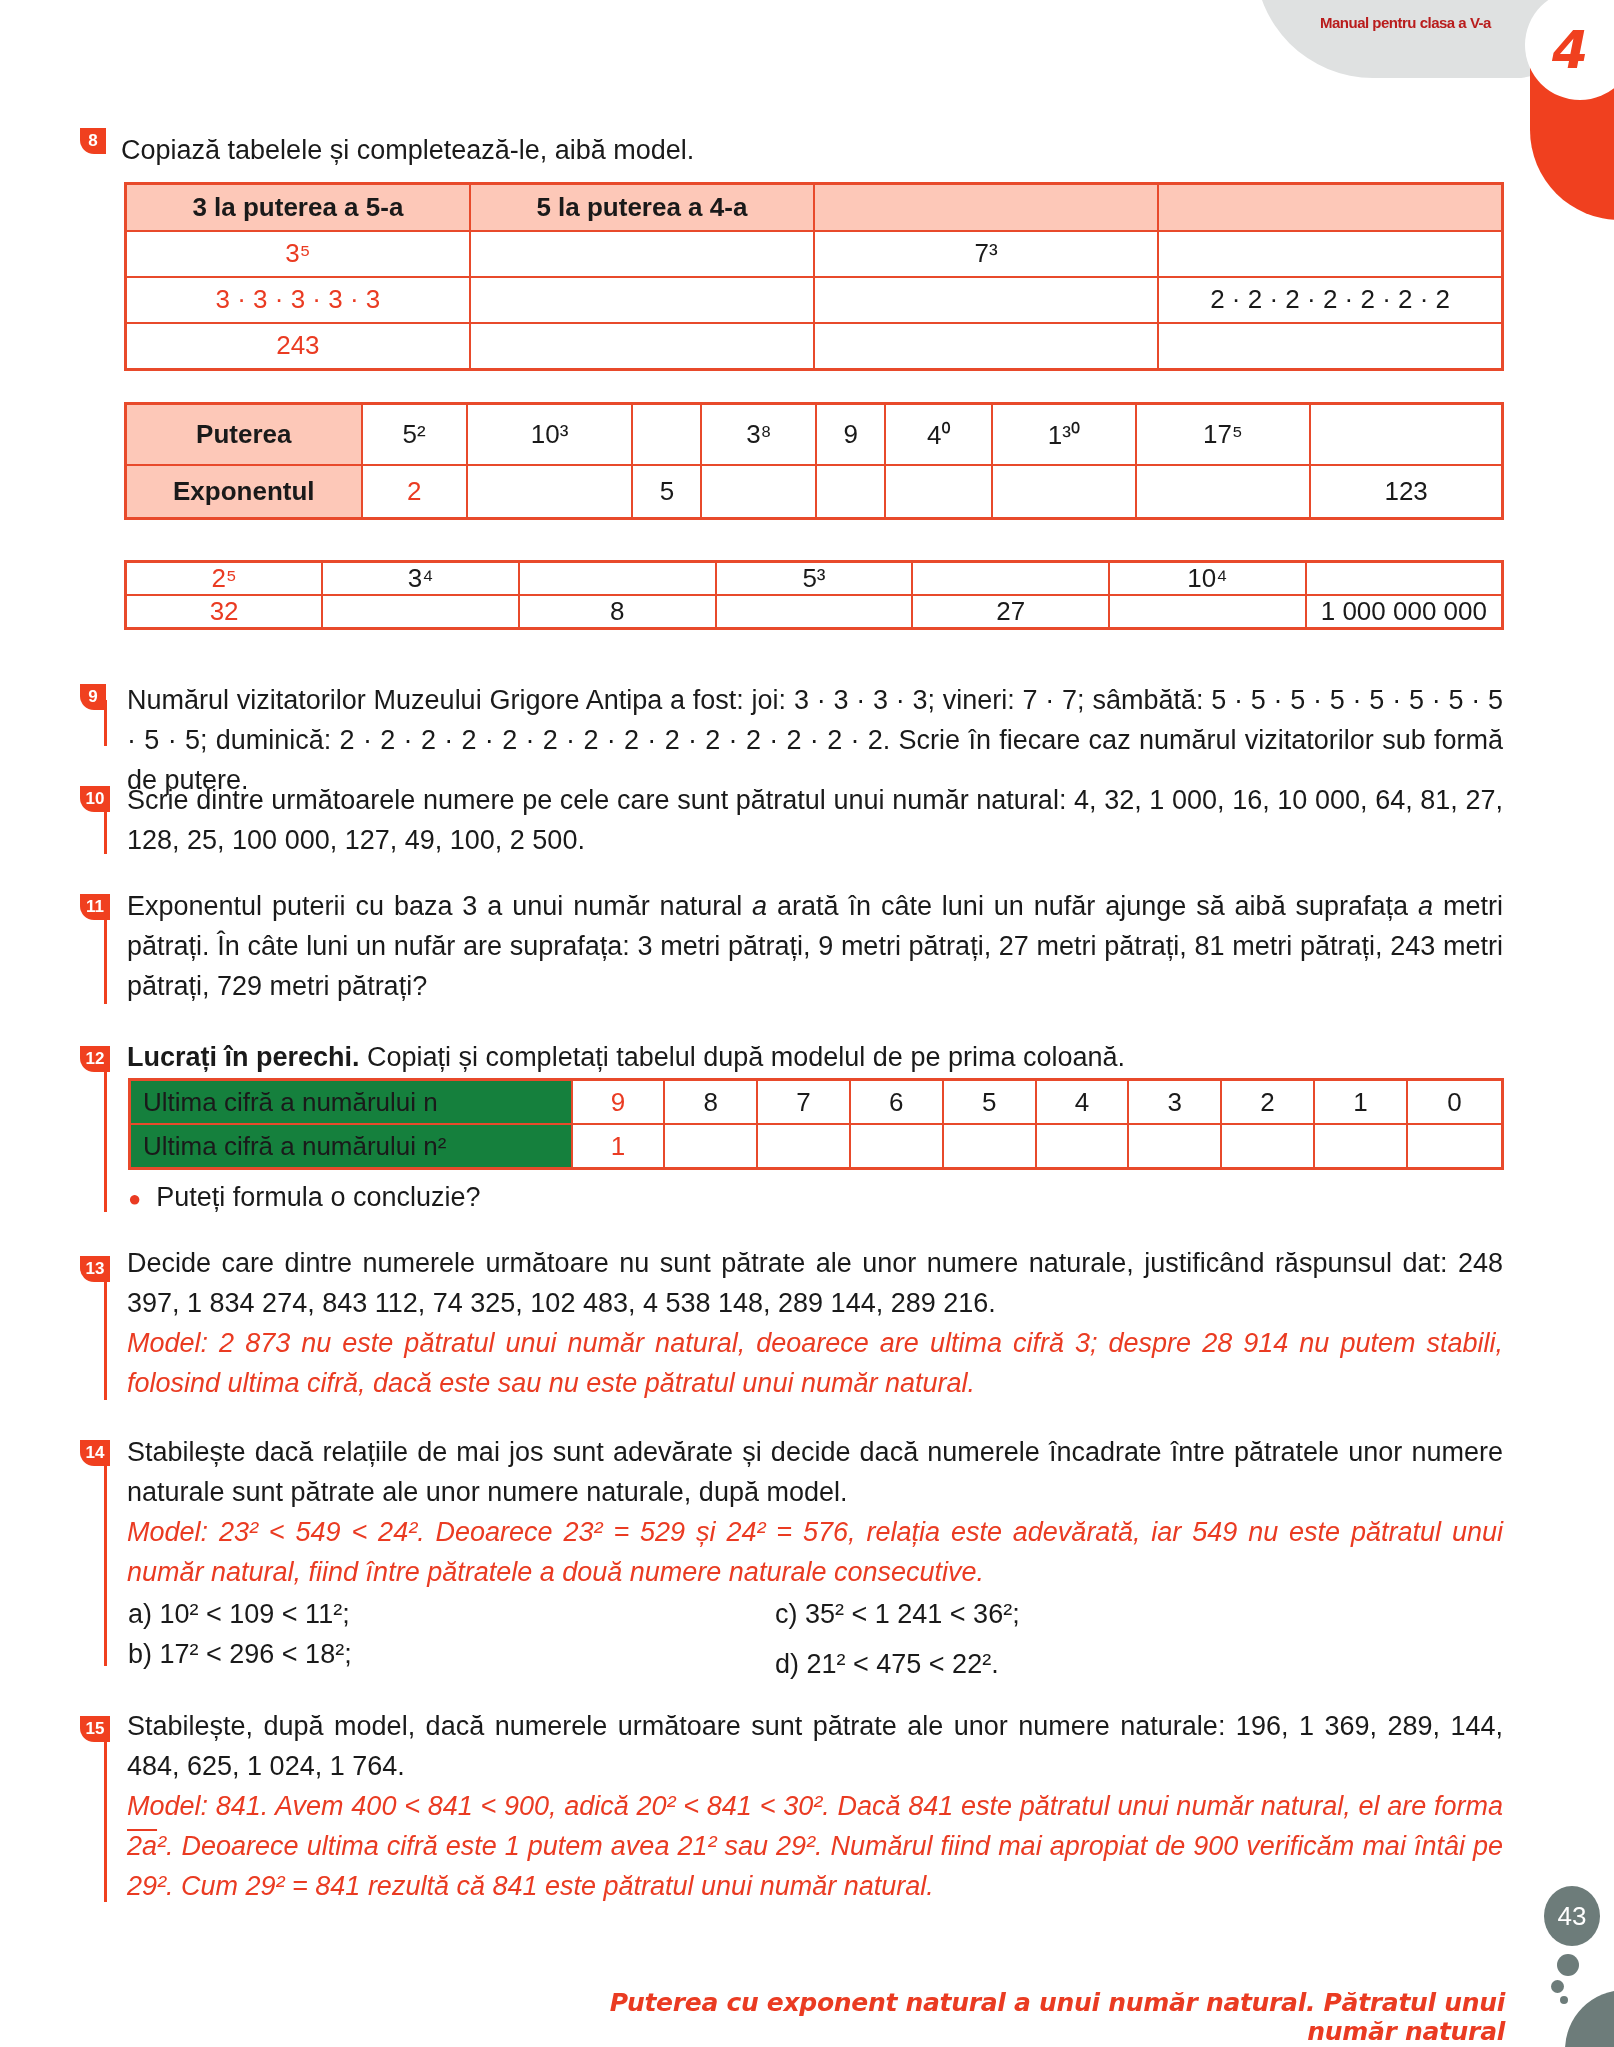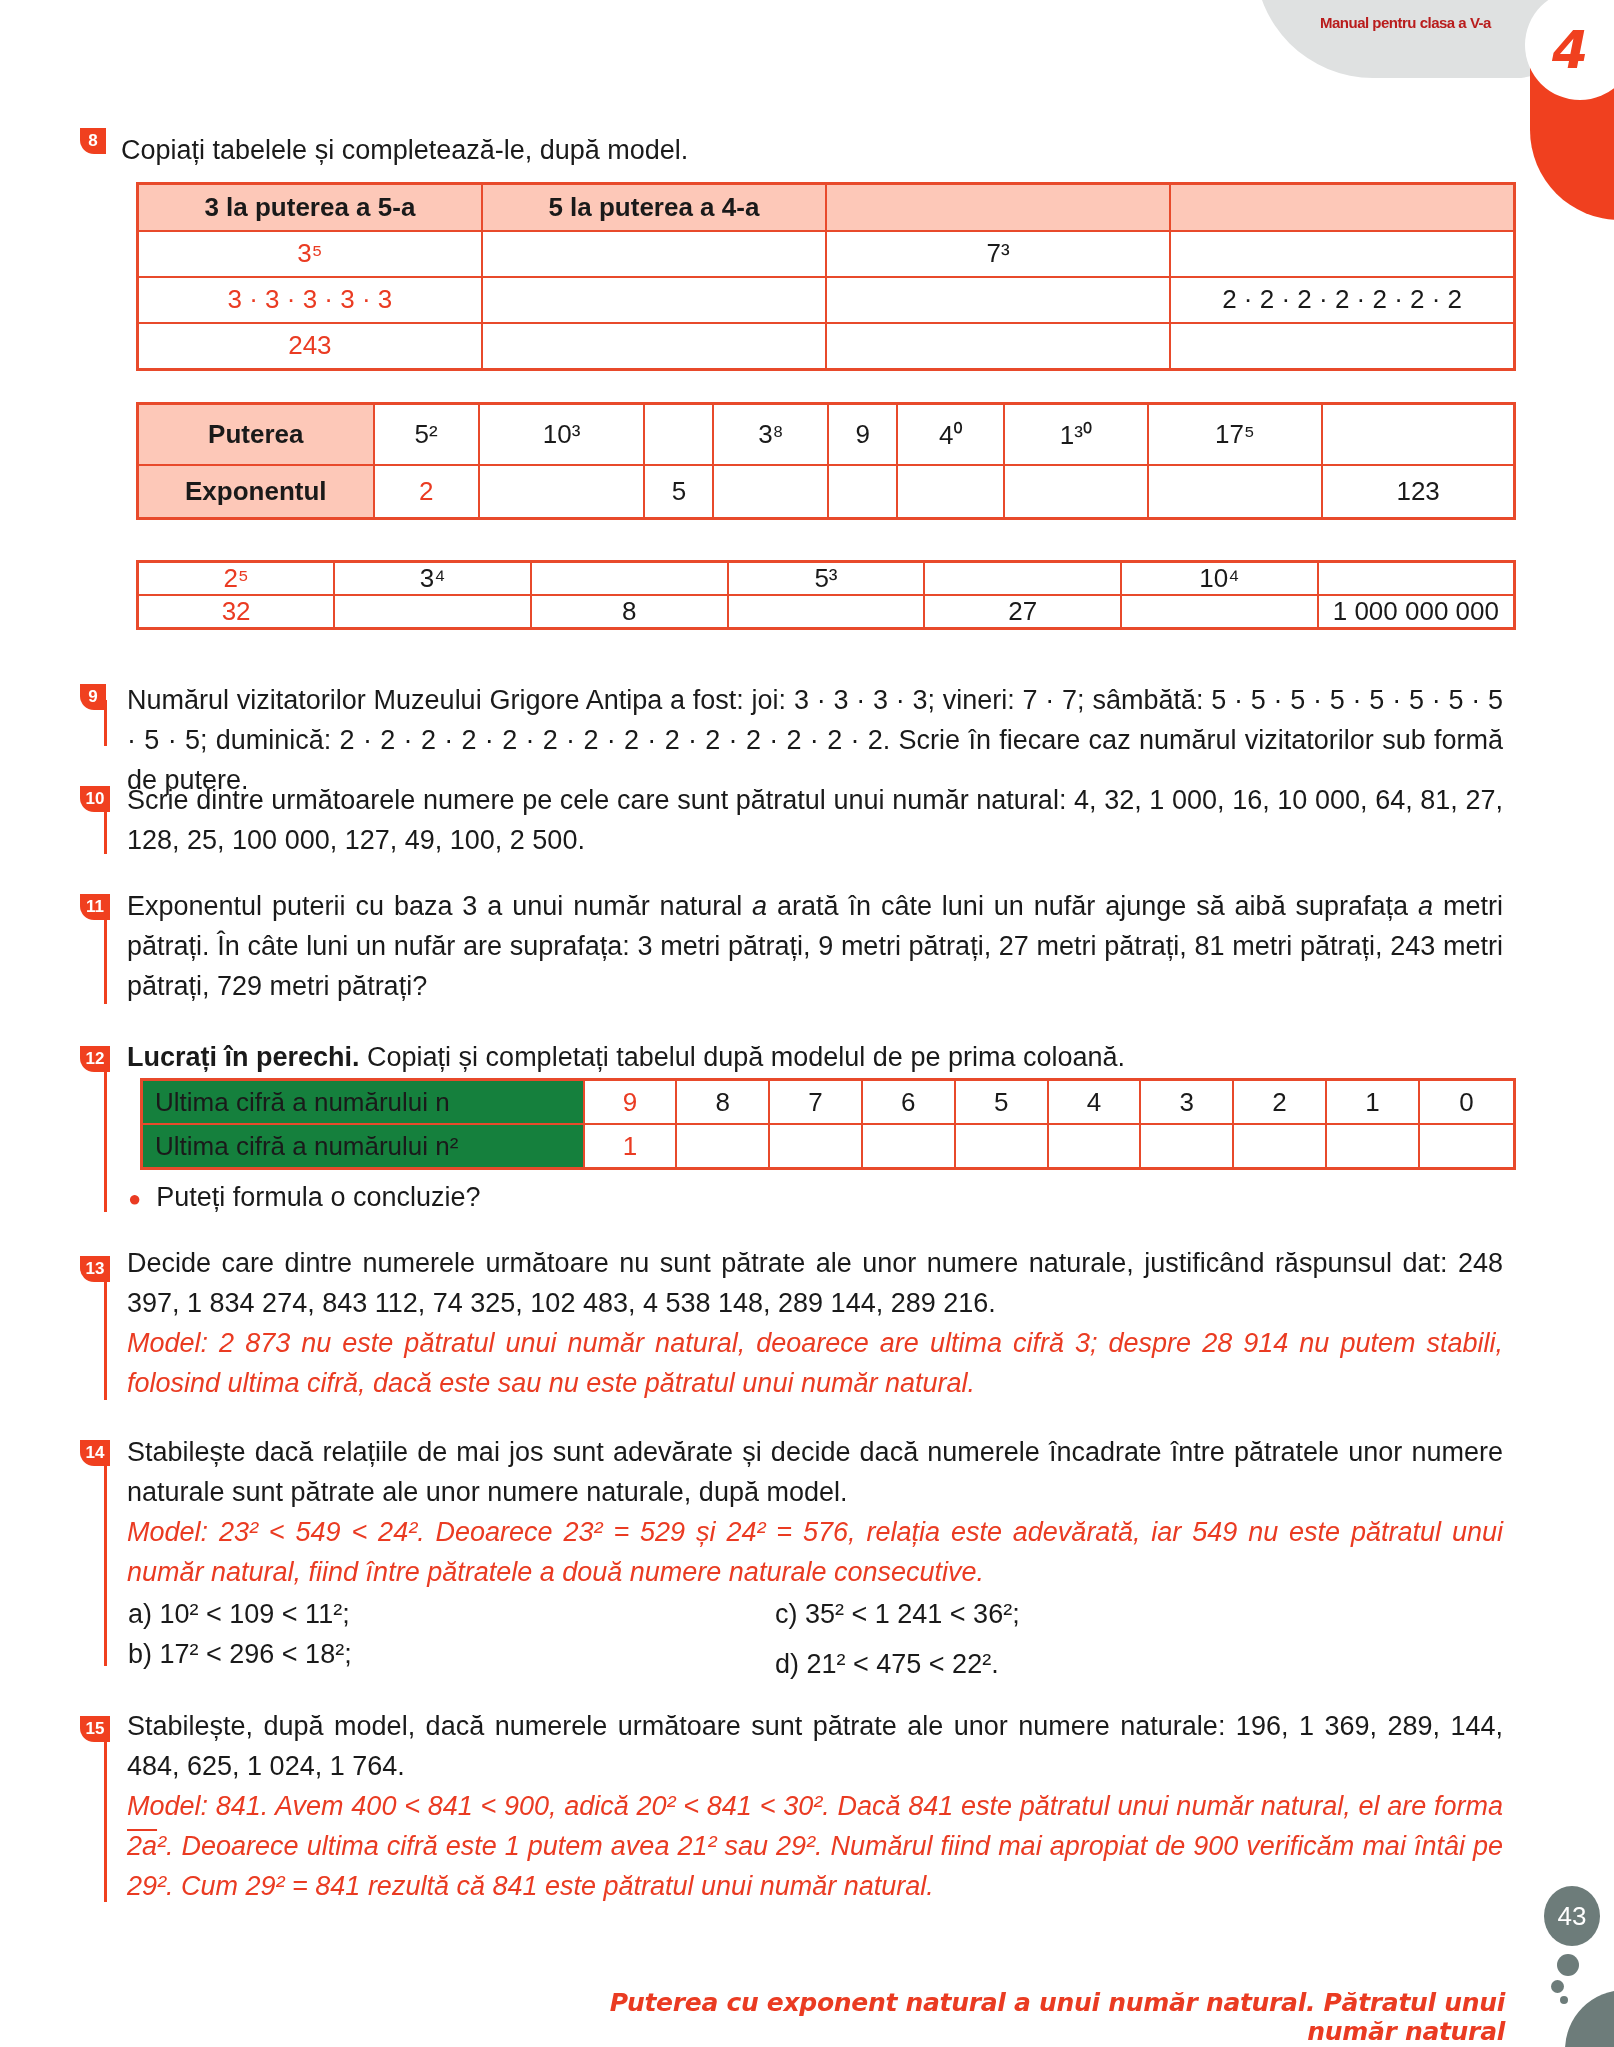--- a/index.html
+++ b/index.html
@@ -34,21 +34,21 @@
   .ex-line {
     position: absolute; left: 104px; width: 3px; background: #f0401f;
   }
   .ex-text {
     position: absolute; left: 127px; width: 1376px; font-size: 27px; line-height: 40px;
     text-align: justify;
   }
   .model { color: #ea3b22; font-style: italic; }
   .red { color: #ea3b22; }
 
-  table.grid { position: absolute; border-collapse: collapse; border: 3px solid #e84a2b; font-size: 26px; margin-left: 12px; }
+  table.grid { position: absolute; border-collapse: collapse; border: 3px solid #e84a2b; font-size: 26px; }
   table.grid td { border: 2px solid #e84a2b; text-align: center; padding: 0; }
   table.grid td.head { background: #fdc8b8; font-weight: bold; }
   table.grid td.lhead { background: #15803d; text-align: left; padding-left: 12px; }
 
   .sub-items { position: absolute; font-size: 27px; line-height: 40px; }
 
   .page-circle {
     position: absolute; top: 1886px; left: 1544px; width: 56px; height: 60px;
     background: #6d7c7a; border-radius: 50%; color: #fff; font-weight: normal; font-size: 26px;
     text-align: center; line-height: 60px;
@@ -67,21 +67,21 @@
 </head>
 <body>
 
 <div class="header-bubble"></div>
 <div class="header-title">Manual pentru clasa a V-a</div>
 <div class="red-tab"></div>
 <div class="chapter-circle"></div>
 <div class="chapter-num">4</div>
 
 <div class="ex-badge" style="top:128px;">8</div>
-<div class="ex-text" style="top:130px;left:121px;">Copiați tabelele și completează-le, după model.</div>
+<div class="ex-text" style="top:130px;left:121px;">Copiază tabelele și completează-le, aibă model.</div>
 
 <table class="grid" style="top:182px;left:124px;width:1380px;height:186px;">
   <tbody>
       <tr style="height:47px;">
     <td class="head" style="width:25%;">3 la puterea a 5-a</td>
     <td class="head" style="width:25%;">5 la puterea a 4-a</td>
     <td class="head" style="width:25%;"></td>
     <td class="head" style="width:25%;"></td>
   </tr>
   <tr style="height:46px;">

